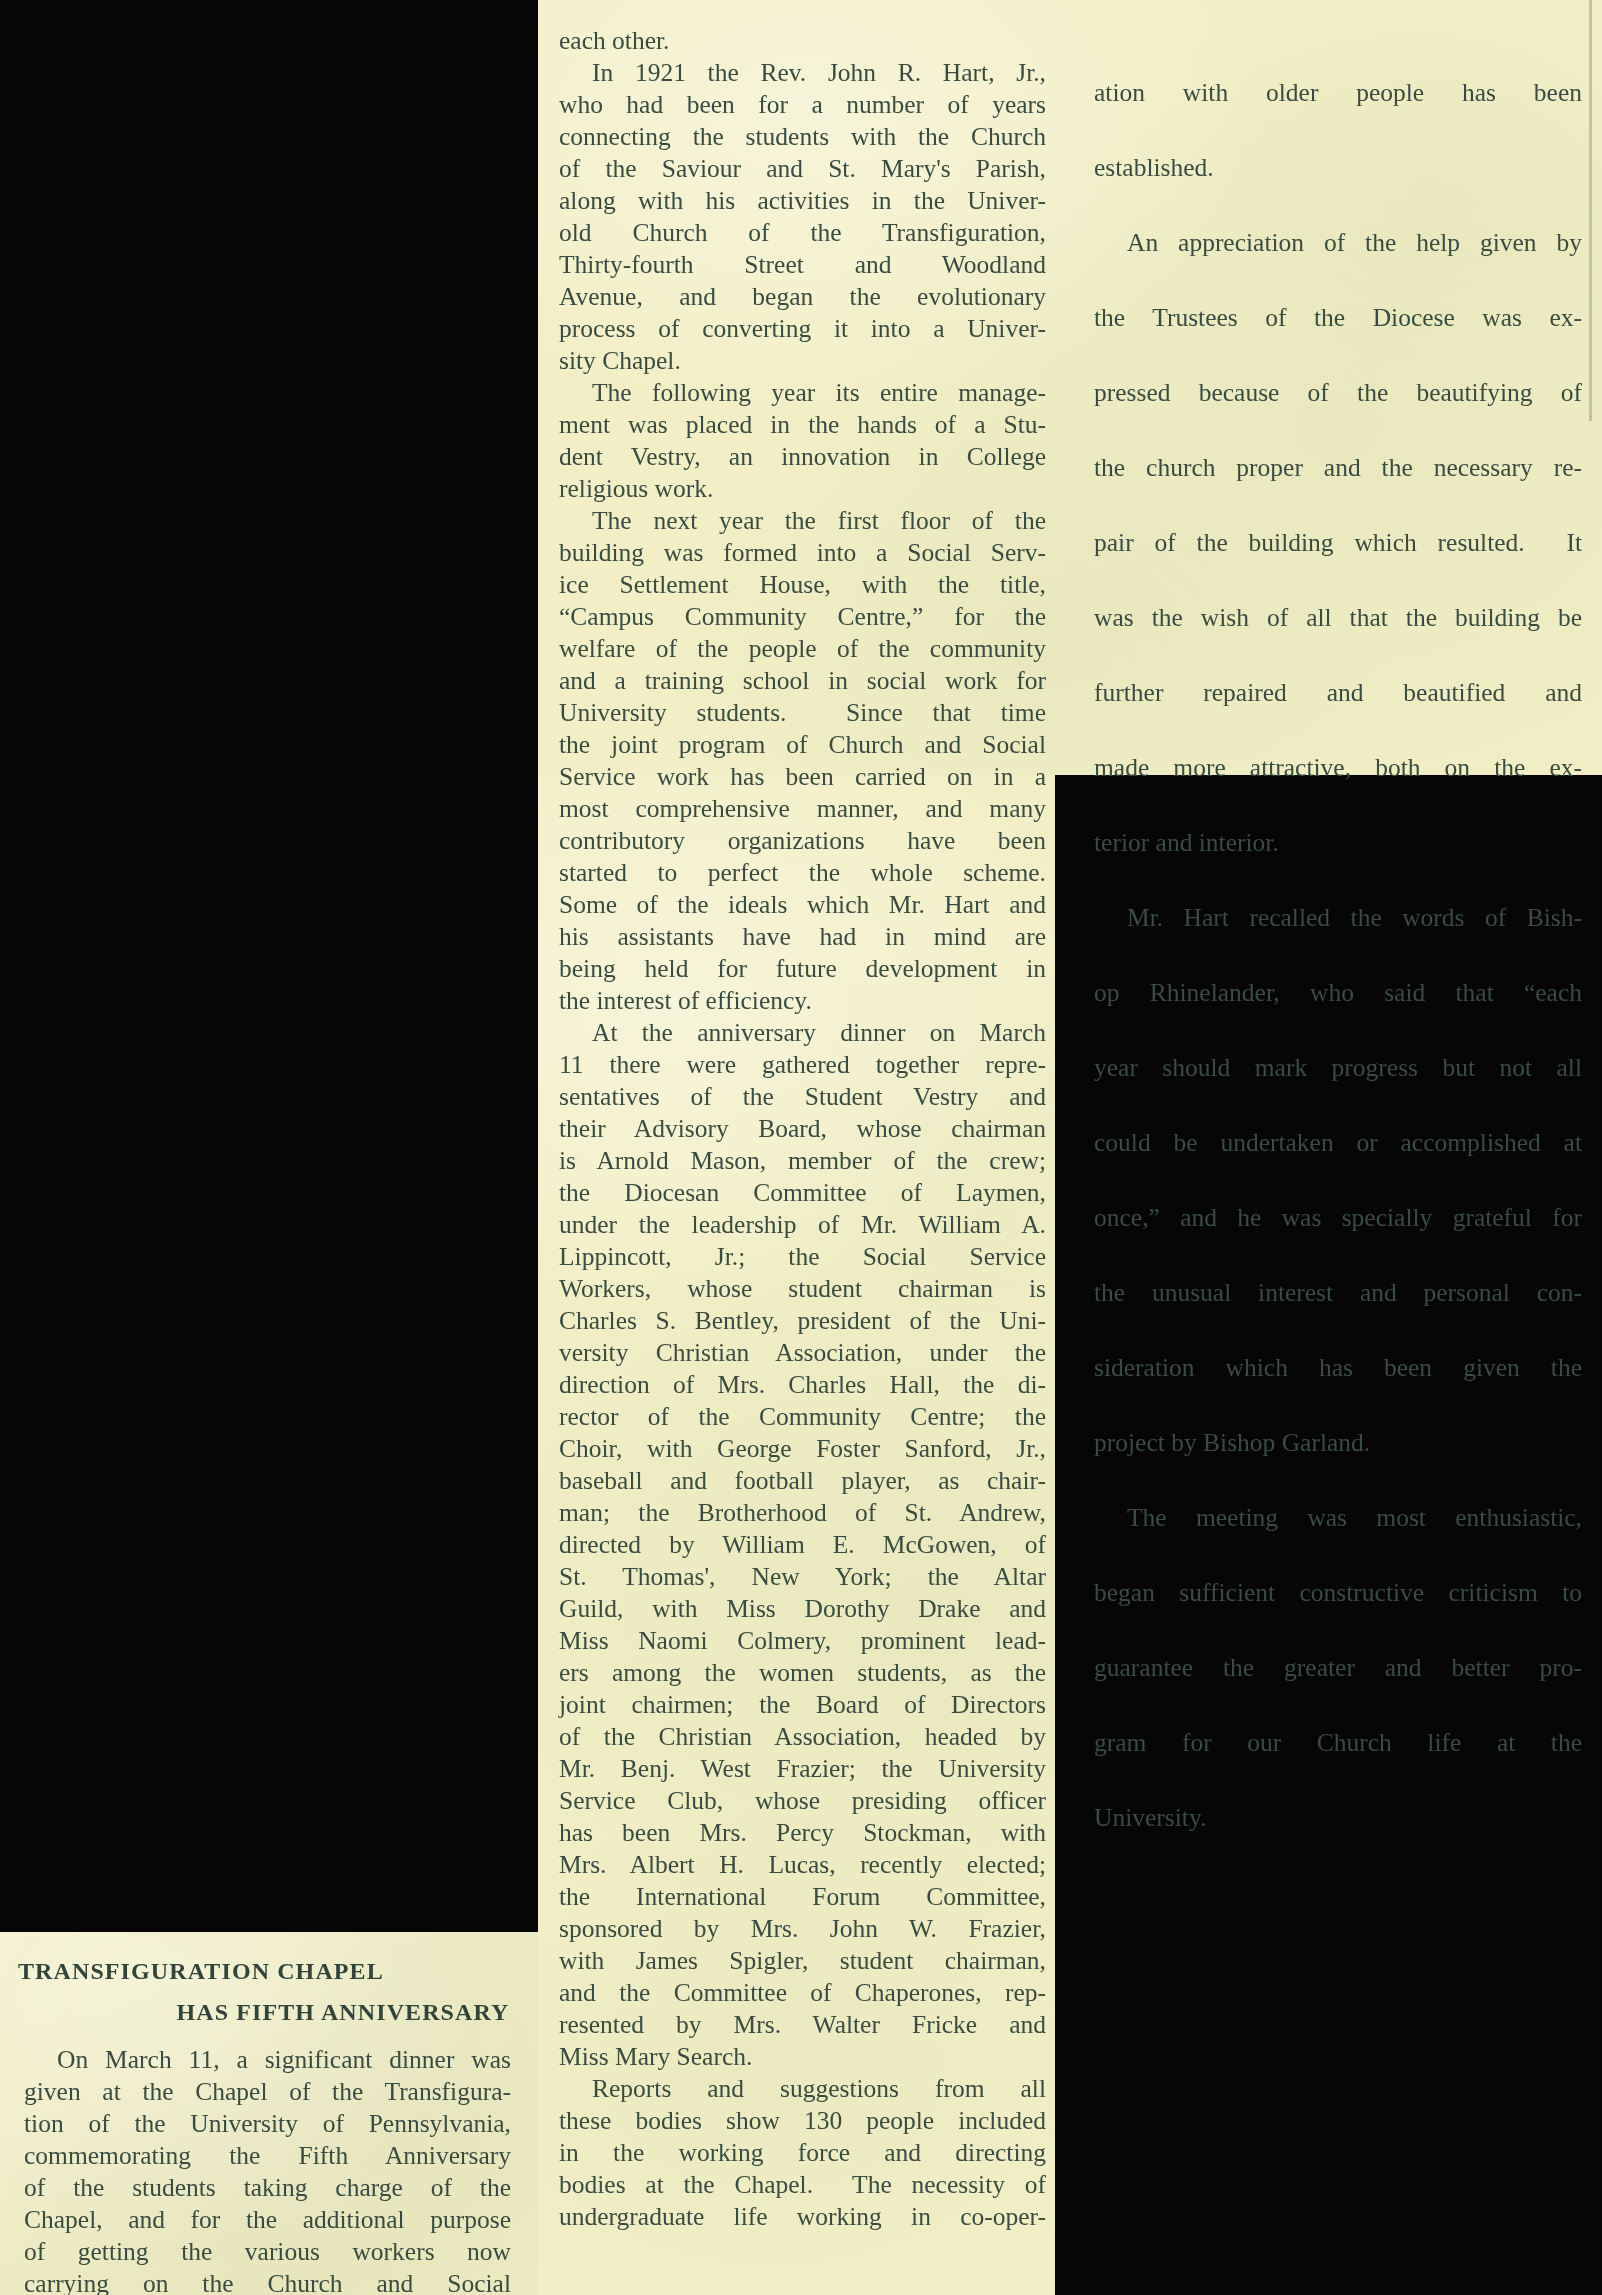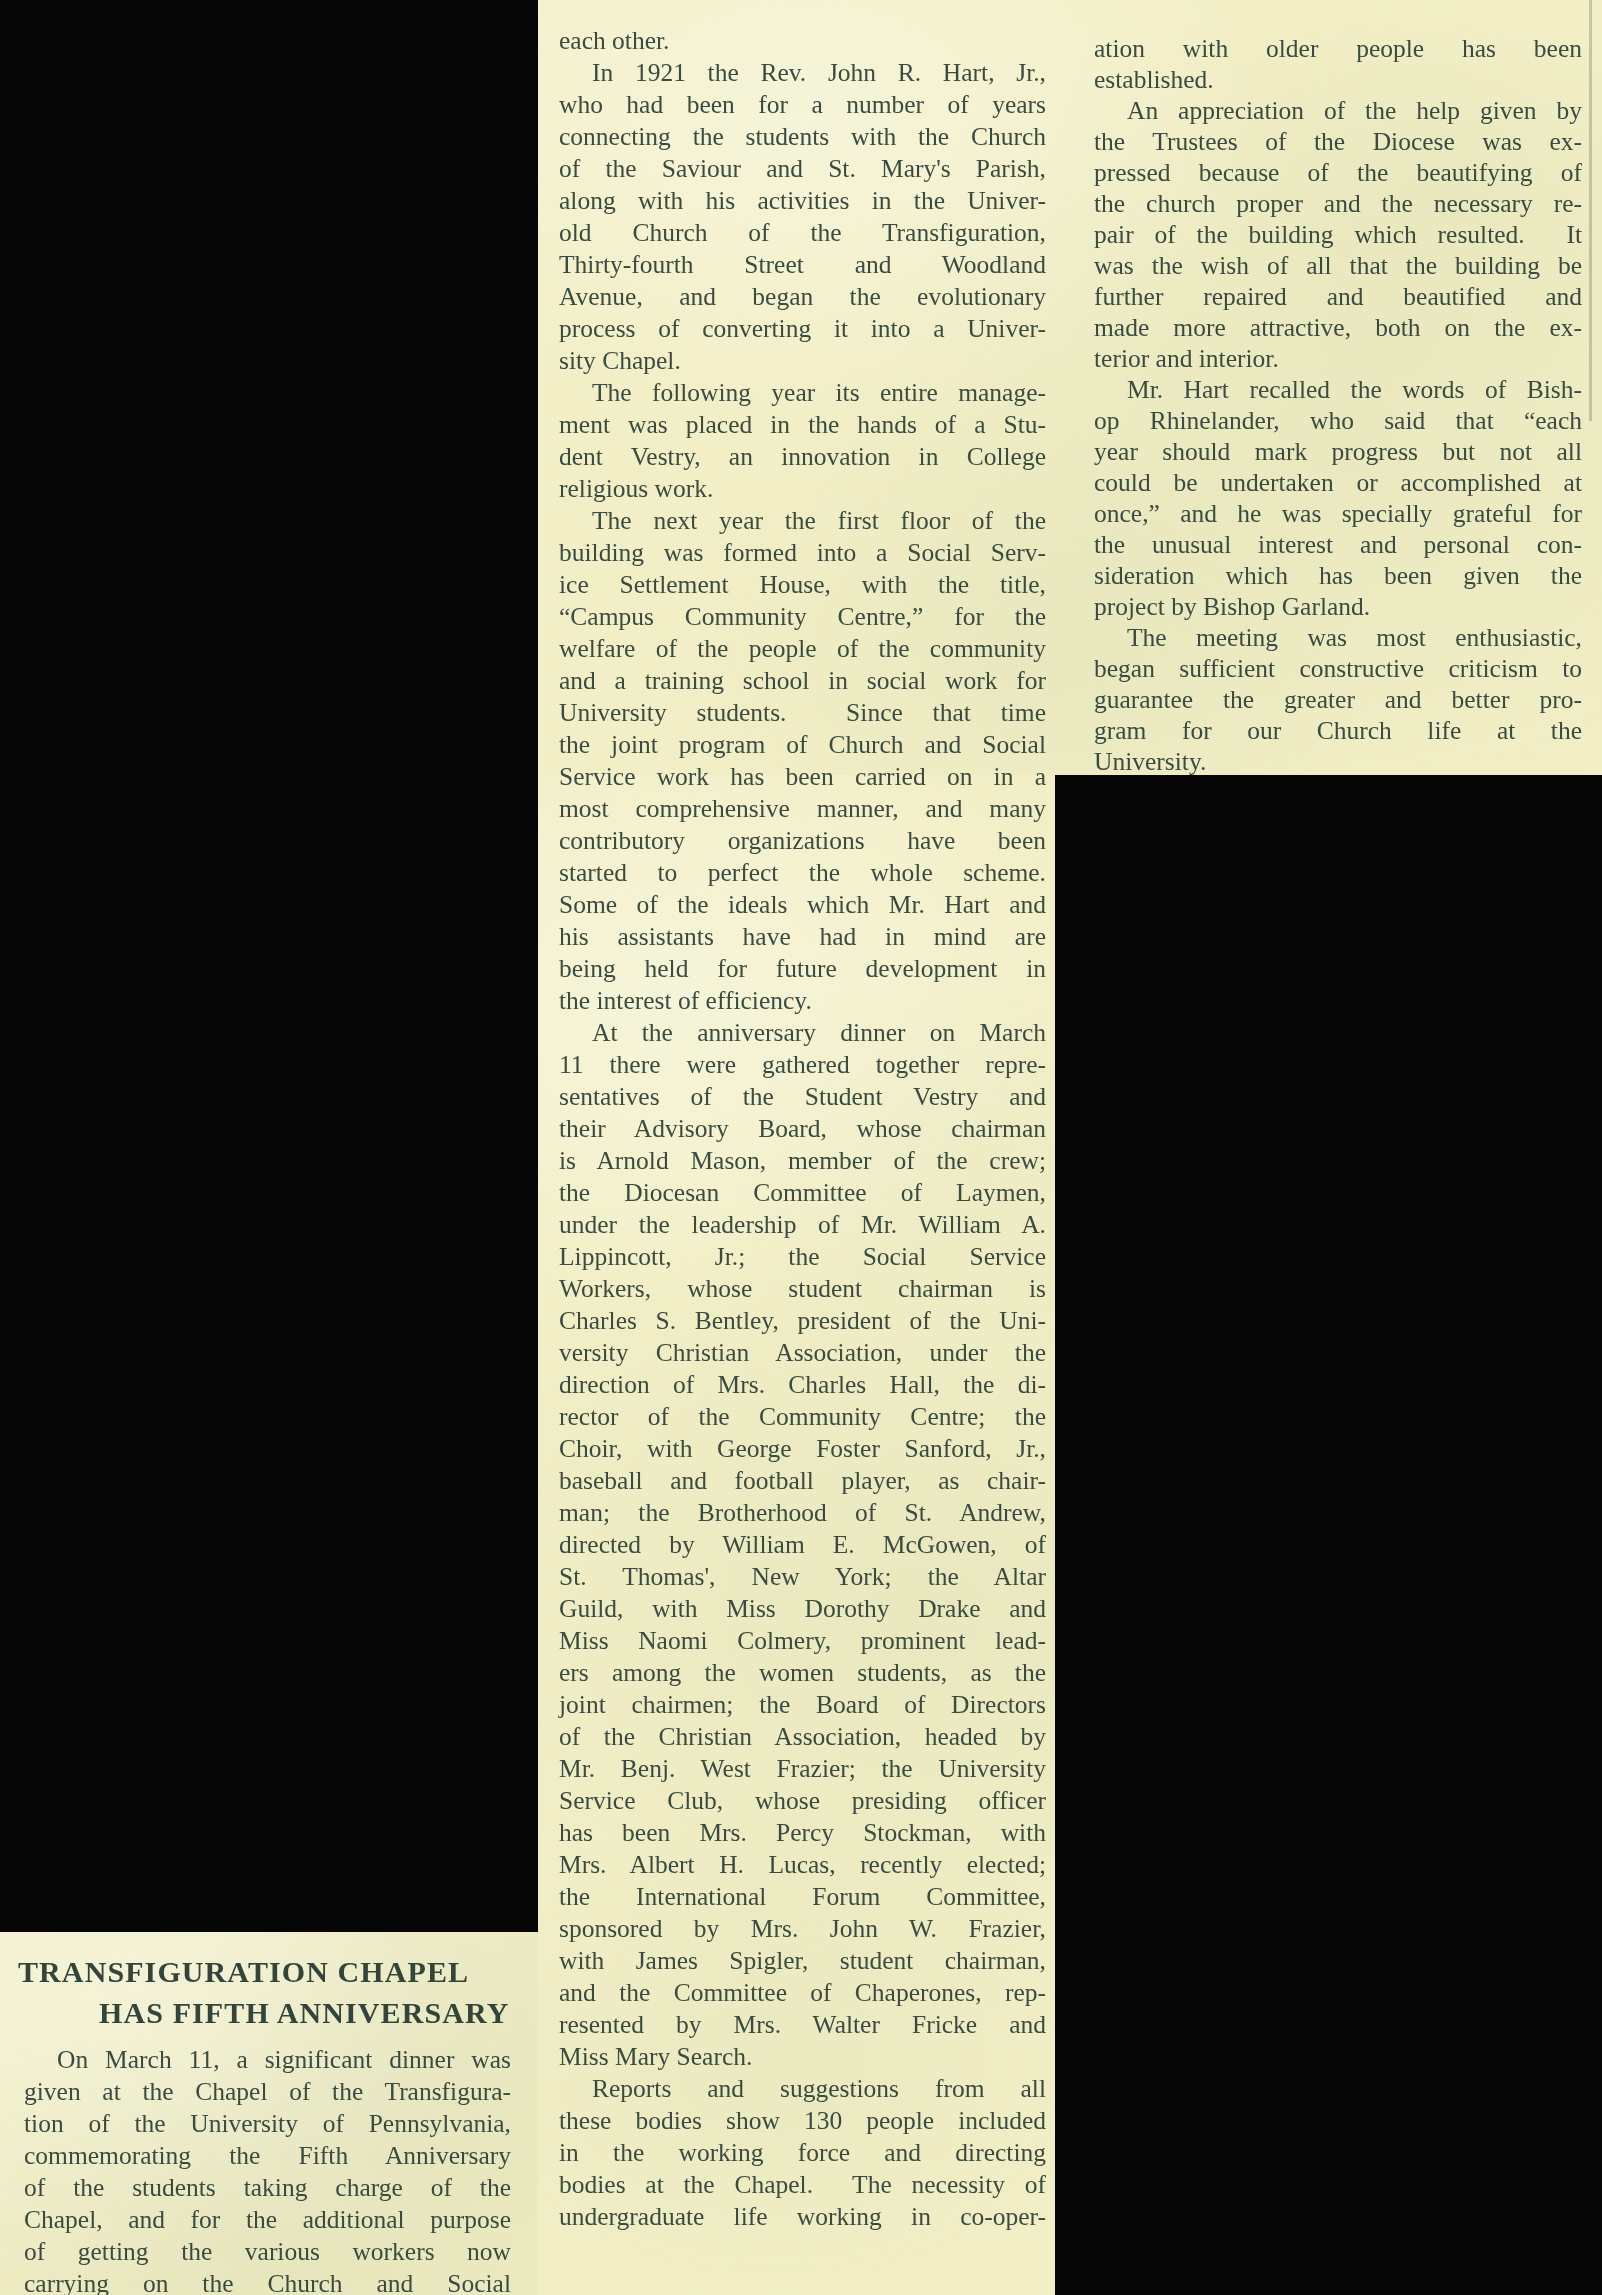--- a/index.html
+++ b/index.html
@@ -29,31 +29,31 @@
   }
   .col{
     position:absolute;
     color:#3a4c41;
     font-size:25.5px;
   }
   #col-left{left:9px;top:1951px;width:502px;}
   #col-mid{left:559px;top:25px;width:487px;}
   #col-right{left:1094px;top:33px;width:488px;}
   #col-mid .tline{line-height:32px;}
-  #col-right .tline{line-height:31px;}
+  #col-right .tline{line-height:31px;margin-top:44px;}
   #col-left .tline{line-height:32px;margin-left:15px;}
   .tline{
     text-align:justify;
     text-align-last:justify;
   }
   .tline.ind{text-indent:33px;}
   .tline.end{text-align-last:left;}
   .headline{
     font-weight:bold;
-    font-size:30px;
+    font-size:24px;
     letter-spacing:1.1px;
     line-height:41px;
     color:#33453a;
   }
   .headline.l1{padding-left:9px;text-align:left;}
   .headline.l2{text-align:right;padding-right:1.5px;}
   #left-lines{margin-top:10.5px;}
 </style>
 </head>
 <body>

